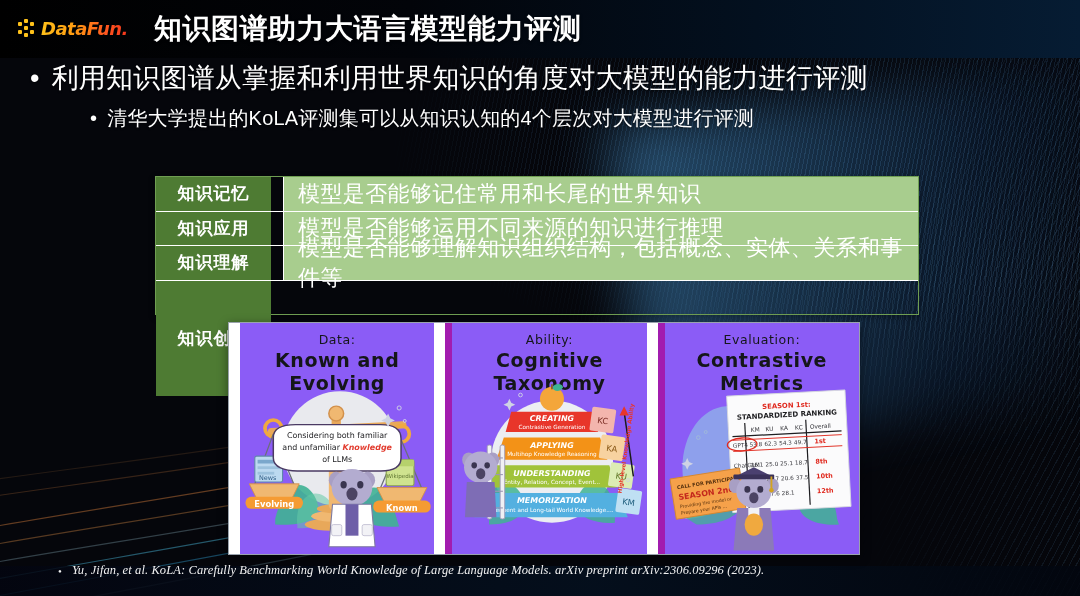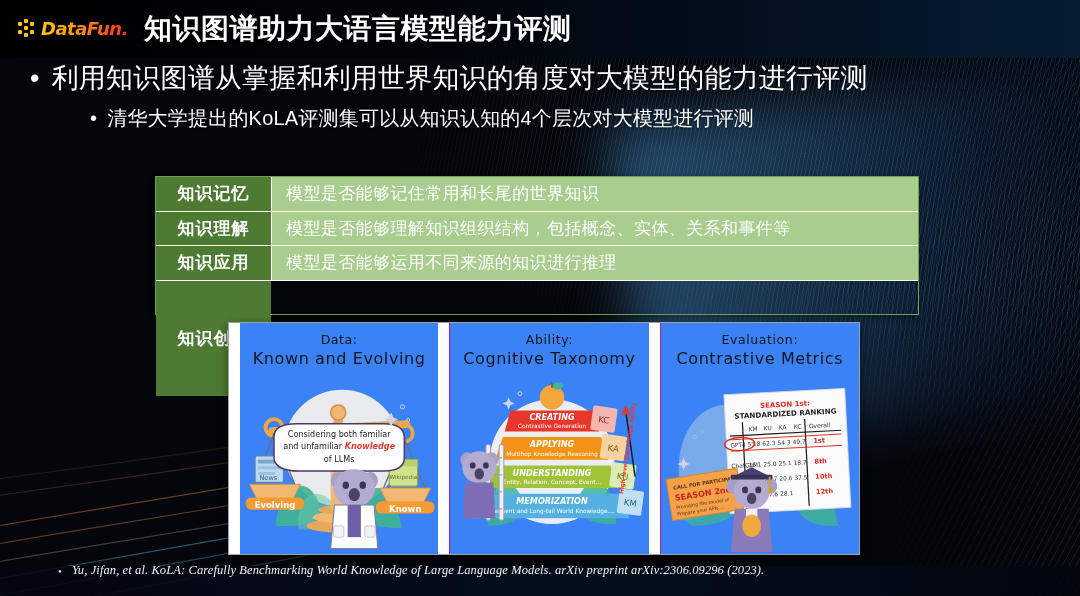--- a/index.html
+++ b/index.html
@@ -44,56 +44,56 @@
   .header{position:absolute;left:0;top:0;width:1080px;height:58px;z-index:6;
           background:linear-gradient(to right,#000000 0%,#020409 38%,#03101f 70%,#061c33 100%);
           display:flex;align-items:center;}
   .logo{display:flex;align-items:center;margin-left:18px;height:32px;}
   .logo-dots{width:22px;height:20px;position:relative;margin-right:1px;}
   .logo-dots i{position:absolute;width:4px;height:4px;background:#ffc21a;border-radius:1px;}
   .logo-text{font-family:"DejaVu Sans",sans-serif;font-size:18px;font-weight:700;
              font-style:italic;letter-spacing:-.5px;line-height:1;
              background:linear-gradient(95deg,#ffc21a 0%,#ff9c12 38%,#ff5a1f 72%,#f5341c 100%);
              -webkit-background-clip:text;background-clip:text;color:transparent;}
-  .title{margin-left:16px;color:#ffffff;font-size:28px;font-weight:700;
+  .title{margin-left:26px;color:#ffffff;font-size:28px;font-weight:700;
          letter-spacing:.5px;text-shadow:0 1px 3px rgba(0,0,0,.6);}
 
   
   .bullets{position:absolute;left:0;top:62px;width:1080px;z-index:5;}
   .b1{display:flex;align-items:flex-start;color:#fff;font-size:27px;margin-left:30px;
       font-weight:400;letter-spacing:.2px;line-height:1.25;
       text-shadow:0 1px 2px rgba(0,0,0,.55);}
   .b1 .dot{font-size:27px;margin-right:12px;line-height:1.25;}
   .b2{display:flex;align-items:flex-start;color:#fff;font-size:20px;margin-left:90px;
       margin-top:9px;font-weight:400;letter-spacing:.2px;line-height:1.3;
       text-shadow:0 1px 2px rgba(0,0,0,.55);}
   .b2 .dot{font-size:20px;margin-right:10px;line-height:1.3;}
 
   
   .tbl{position:absolute;left:155px;top:176px;width:762px;z-index:5;
        border:1px solid #6f9e52;box-shadow:0 2px 6px rgba(0,0,0,.35);}
-  .trow{display:flex;height:33.5px;border-bottom:1px solid #ffffff;}
+  .trow{display:flex;height:33.5px;border-bottom:1px solid #ffffff;gap:12px;}
   .trow:last-child{border-bottom:none;flex-direction:column;}
   .tkey{width:115px;flex:0 0 115px;background:#4e7b33;color:#ffffff;
         font-size:17px;font-weight:700;display:flex;align-items:center;
         justify-content:center;letter-spacing:1px;}
-  .tval{flex:1;background:#a8cd8e;color:#ffffff;font-size:17px;
+  .tval{flex:1;background:#a8cd8e;color:#ffffff;font-size:22px;
         display:flex;align-items:center;padding-left:14px;letter-spacing:.4px;
         border-left:1px solid #ffffff;}
 
   
   .figure{position:absolute;left:228px;top:322px;width:630px;height:231px;z-index:5;
           background:#ffffff;border:1px solid #9aa3ad;
           box-shadow:0 3px 10px rgba(0,0,0,.45);display:flex;}
-  .fpanel{flex:1;position:relative;overflow:hidden;background:#3b82f6;margin-left:11px;}
-  .fpanel + .fpanel{border-left:1px solid #a21caf;}
+  .fpanel{flex:1;position:relative;overflow:hidden;background:#8b5cf6;margin-left:11px;}
+  .fpanel + .fpanel{border-left:7px solid #a21caf;}
   .fhead{text-align:center;padding-top:9px;line-height:1.25;}
   .fhead .l1,.fhead .l2{display:block;color:#15161a;
        font-family:"DejaVu Sans",sans-serif;font-size:12.5px;letter-spacing:.6px;}
-  .fhead .l2{font-size:16px;margin-top:1px;}
+  .fhead .l2{font-size:19px;margin-top:1px;font-weight:bold;}
   .fart{position:absolute;left:0;right:0;bottom:0;top:50px;}
   .fart svg{width:100%;height:100%;}
 
   
   .cite{position:absolute;left:58px;top:563px;z-index:6;display:flex;align-items:center;
         color:#f2f2f2;font-family:"Liberation Serif","DejaVu Serif",serif;
         font-style:italic;font-size:12.5px;letter-spacing:.1px;}
   .cite .dot{margin-right:10px;font-size:11px;font-style:normal;}
   .bottombar{position:absolute;left:0;bottom:0;width:1080px;height:30px;z-index:4;
              background:linear-gradient(to right,#030510,#04101f 55%,#02060f);opacity:.85;}
@@ -149,26 +149,26 @@
       <span>清华大学提出的KoLA评测集可以从知识认知的4个层次对大模型进行评测</span>
     </div>
   </div>
 
   <div class="tbl">
     <div class="trow">
       <div class="tkey">知识记忆</div>
       <div class="tval">模型是否能够记住常用和长尾的世界知识</div>
     </div>
     <div class="trow">
+      <div class="tkey">知识应用</div>
+      <div class="tval">模型是否能够运用不同来源的知识进行推理</div>
+    </div>
+    <div class="trow">
       <div class="tkey">知识理解</div>
       <div class="tval">模型是否能够理解知识组织结构，包括概念、实体、关系和事件等</div>
-    </div>
-    <div class="trow">
-      <div class="tkey">知识应用</div>
-      <div class="tval">模型是否能够运用不同来源的知识进行推理</div>
     </div>
     <div class="trow">
       <div class="tkey">知识创造</div>
     </div>
   </div>
 
   <div class="figure">
 
     <div class="fpanel">
       <div class="fhead">

